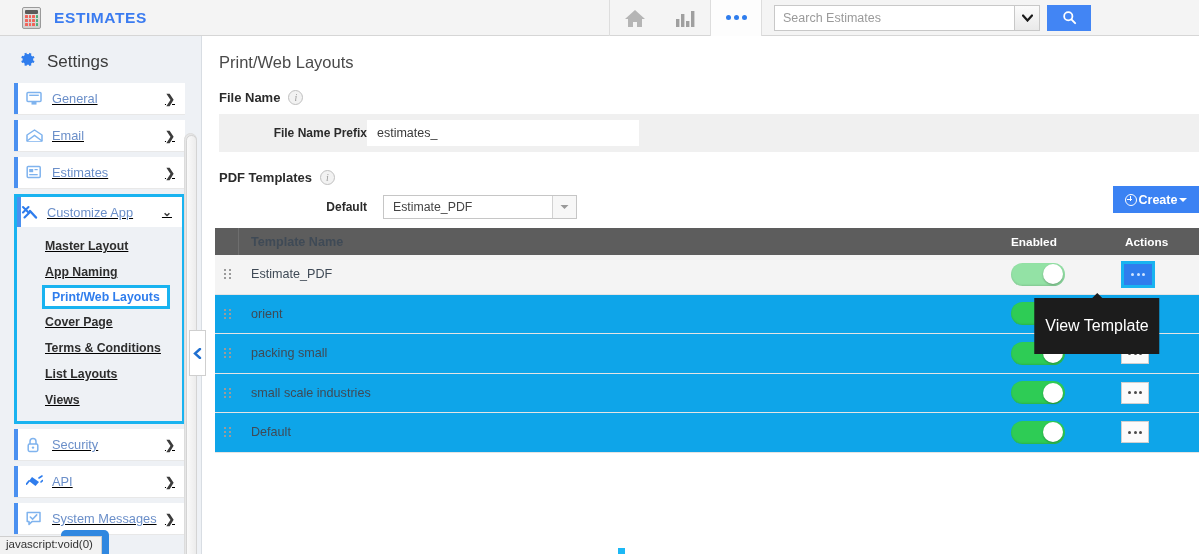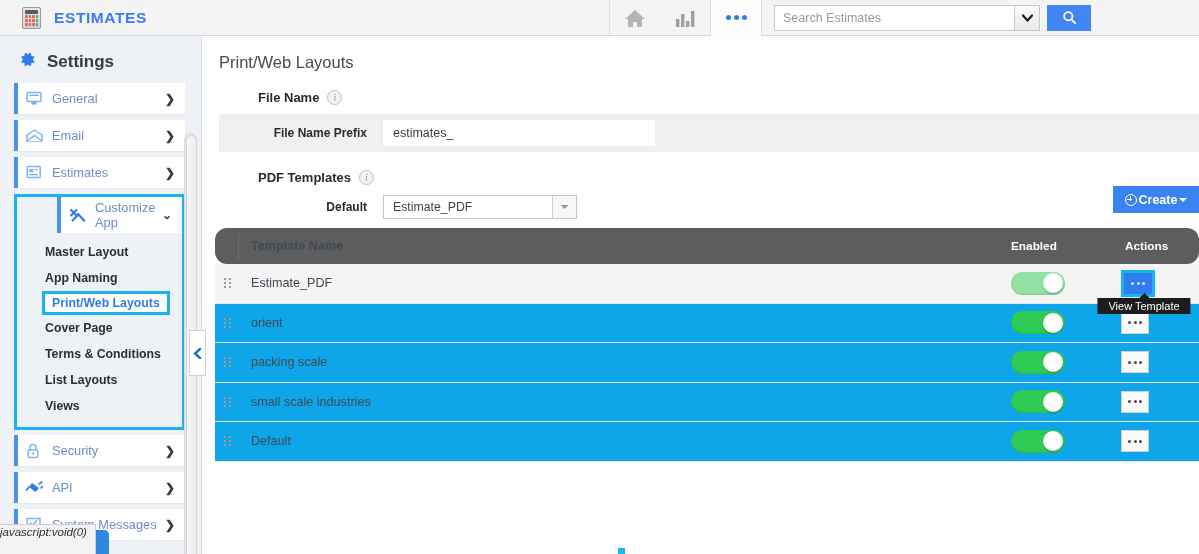--- a/index.html
+++ b/index.html
@@ -56,42 +56,42 @@
     display: flex; align-items: center; justify-content: center;
   }
 
   
   #sidebar {
     position: absolute; left: 0; top: 36px; width: 202px; height: 518px;
     background: #eef1f5; border-right: 1px solid #d8dde3;
   }
   #settings-head { display: flex; align-items: center; padding: 14px 0 10px 18px; }
   #settings-head .gear { margin-right: 10px; }
-  #settings-title { font-size: 17px; color: #3b3b3b; font-weight: bold; }
-  #nav-scroll { position: relative; padding: 0 16px 0 14px; }
+  #settings-title { font-size: 17px; color: #3b3b3b; }
+  #nav-scroll { position: relative; padding: 0 16px 0 14px; text-decoration: underline; }
   .nav-item {
     position: relative; background: #ffffff; height: 32px; margin-bottom: 5px;
     display: flex; align-items: center; padding-left: 12px;
     border-bottom: 1px solid #e8e8e8;
   }
   .nav-item::before {
     content: ""; position: absolute; left: 0; top: 0; bottom: 0; width: 4px; background: #4a90f0;
   }
   .nav-ico { width: 20px; display: flex; align-items: center; justify-content: flex-start; }
   .nav-label { font-size: 12.8px; color: #6b8fc9; margin-left: 6px; flex: 1; }
   .nav-chev { margin-right: 10px; font-size: 12px; color: #3c3c3c; font-weight: bold; }
   .nav-item.two-line .nav-label { line-height: 13px; }
 
   
   #customize-group {
     border: 3px solid #19b3f0; background: #eef1f5; margin-bottom: 5px;
   }
   #customize-head {
-    position: relative; background: #ffffff; height: 36px;
-    display: flex; align-items: center; padding-left: 12px; margin-left: 40px;
+    position: relative; background: #ffffff; height: 30px;
+    display: flex; align-items: center; padding-left: 4px;
   }
   #customize-head::before {
     content:""; position:absolute; left:0; top:0; bottom:0; width:4px; background:#4a90f0;
   }
   .submenu { padding: 6px 0 8px 0; background: #eef1f5; }
   .sub-item {
     font-size: 12.3px; font-weight: bold; color: #2e2e2e;
     padding: 6px 0 6px 28px;
   }
   .sub-item.active {
@@ -121,36 +121,36 @@
   }
 
   
   #main {
     position: absolute; left: 203px; top: 36px; width: 996px; height: 518px;
     background: #ffffff; overflow: hidden;
   }
   #page-title { font-size: 16.5px; color: #4a4a4a; padding: 17px 0 0 16px; }
   .sec-head {
     display: flex; align-items: flex-end; padding: 18px 0 0 16px;
-    font-size: 13px; font-weight: bold; color: #2b2b2b; margin-left: 39px;
+    font-size: 13px; font-weight: bold; color: #2b2b2b;
   }
   .info-ico {
     width: 15px; height: 15px; border-radius: 50%;
     border: 1px solid #c0c0c0; background: #f2f2f2; color: #9b9b9b;
     font-size: 10px; font-style: italic; font-family: "Liberation Serif", serif;
     display: inline-flex; align-items: center; justify-content: center;
     margin-left: 8px; font-weight: normal;
   }
   #filename-panel {
     margin: 9px 0 0 16px; width: 980px; height: 38px; background: #f0f0f0;
     display: flex; align-items: center;
   }
   #filename-label { width: 148px; text-align: right; font-size: 12px; font-weight: bold; color: #2b2b2b; }
   #filename-input {
-    margin-left: 16px; width: 272px; height: 26px; background: #ffffff;
+    width: 272px; height: 26px; background: #ffffff;
     border: none; font-size: 12.5px; color: #3a3a3a; padding: 0 10px;
     font-family: "Liberation Sans", sans-serif; outline: none;
   }
   #default-row { display: flex; align-items: center; margin: 10px 0 0 16px; }
   #default-label { width: 148px; text-align: right; font-size: 12px; font-weight: bold; color: #2b2b2b; }
   #default-select {
     margin-left: 16px; width: 194px; height: 24px; background: #fff;
     border: 1px solid #c6c6c6; display: flex; align-items: center;
   }
   #default-value { flex: 1; font-size: 12.3px; color: #444; padding-left: 9px; }
@@ -171,22 +171,22 @@
     content: ""; position: absolute; background: #fff;
   }
   .plus-circle::before { left: 1.7px; top: 4.2px; width: 5px; height: 1.6px; }
   .plus-circle::after  { top: 1.7px; left: 4.2px; height: 5px; width: 1.6px; }
   .caret-dn { width:0;height:0;border-left:4px solid transparent;border-right:4px solid transparent;
               border-top:4px solid #fff; }
 
   
   #tbl { position: absolute; left: 12px; top: 192px; width: 984px; }
   #thead {
-    display: flex; height: 36px; background: #5d5d5d; color: #fff;
-    font-size: 11.8px; font-weight: bold; align-items: center; border-radius: 12px;
+    display: flex; height: 27px; background: #5d5d5d; color: #fff;
+    font-size: 11.8px; font-weight: bold; align-items: center;
   }
   #thead .c-handle { width: 24px; border-right: 1px solid #6e6e6e; height: 27px; }
   #thead .c-name { flex: 1; padding-left: 12px; }
   #thead .c-en { width: 110px; }
   #thead .c-ac { width: 78px; padding-left: 4px; }
   .trow {
     display: flex; height: 39.5px; align-items: center;
     border-bottom: 1px solid #e4e4e4; background: #0ea5e9;
   }
   .trow.sel { background: #f4f4f4; }
@@ -208,38 +208,38 @@
   .act-btn {
     width: 28px; height: 22px; border: 1px solid #d0d0d0; background: #fbfbfb;
     display: flex; align-items: center; justify-content: center; gap: 2.5px;
   }
   .act-btn i { width: 3px; height: 3px; border-radius: 50%; background: #4a4a4a; display: block; }
   .act-btn.active {
     background: #2f7ded; border: 3px solid #19b3f0; width: 34px; height: 27px;
   }
   .act-btn.active i { background: #cfe4ff; }
   #tooltip {
-    position: absolute; left: 1144px; top: 298px; transform: translateX(-50%);
-    background: #1c1c1c; color: #ffffff; font-size: 11px;
-    padding: 2px 11px; white-space: nowrap; z-index: 9;
+    position: absolute; left: 1097px; top: 298px; transform: translateX(-50%);
+    background: #1c1c1c; color: #ffffff; font-size: 16px;
+    padding: 19px 11px; white-space: nowrap; z-index: 9;
   }
   #tooltip::before {
     content: ""; position: absolute; top: -5px; left: 50%; margin-left: -5px;
     border-left: 5px solid transparent; border-right: 5px solid transparent;
     border-bottom: 5px solid #1c1c1c;
   }
   #loader {
     position: absolute; left: 415px; top: 512px; width: 7px; height: 7px; background: #1cb8f5;
   }
 
   
   #statusbar {
-    position: absolute; left: 0; bottom: 0; height: 30px;
+    position: absolute; left: 0; bottom: 0; height: 18px;
     background: #f2f2f2; border: 1px solid #cfcfcf; border-left: none; border-bottom: none;
-    font-size: 11.5px; color: #333; padding: 1px 8px 0 0; z-index: 20; font-style: italic;
+    font-size: 11.5px; color: #333; padding: 1px 8px 0 6px; z-index: 20;
   }
 </style>
 </head>
 <body>
 
 <div id="topbar">
   <div id="brand">
     <span class="calc-icon">
       <span class="calc-screen"></span>
       <span class="calc-keys">
@@ -525,21 +525,21 @@
       <div class="c-handle">
           <span class="grip">
             <i></i>
             <i></i>
             <i></i>
             <i></i>
             <i></i>
             <i></i>
           </span>
         </div>
-      <div class="c-name">packing scale</div>
+      <div class="c-name">packing small</div>
       <div class="c-en">
           <div class="toggle">
             <span class="knob"></span>
           </div>
         </div>
       <div class="c-ac">
           <div class="act-btn">
             <i></i>
             <i></i>
             <i></i>

